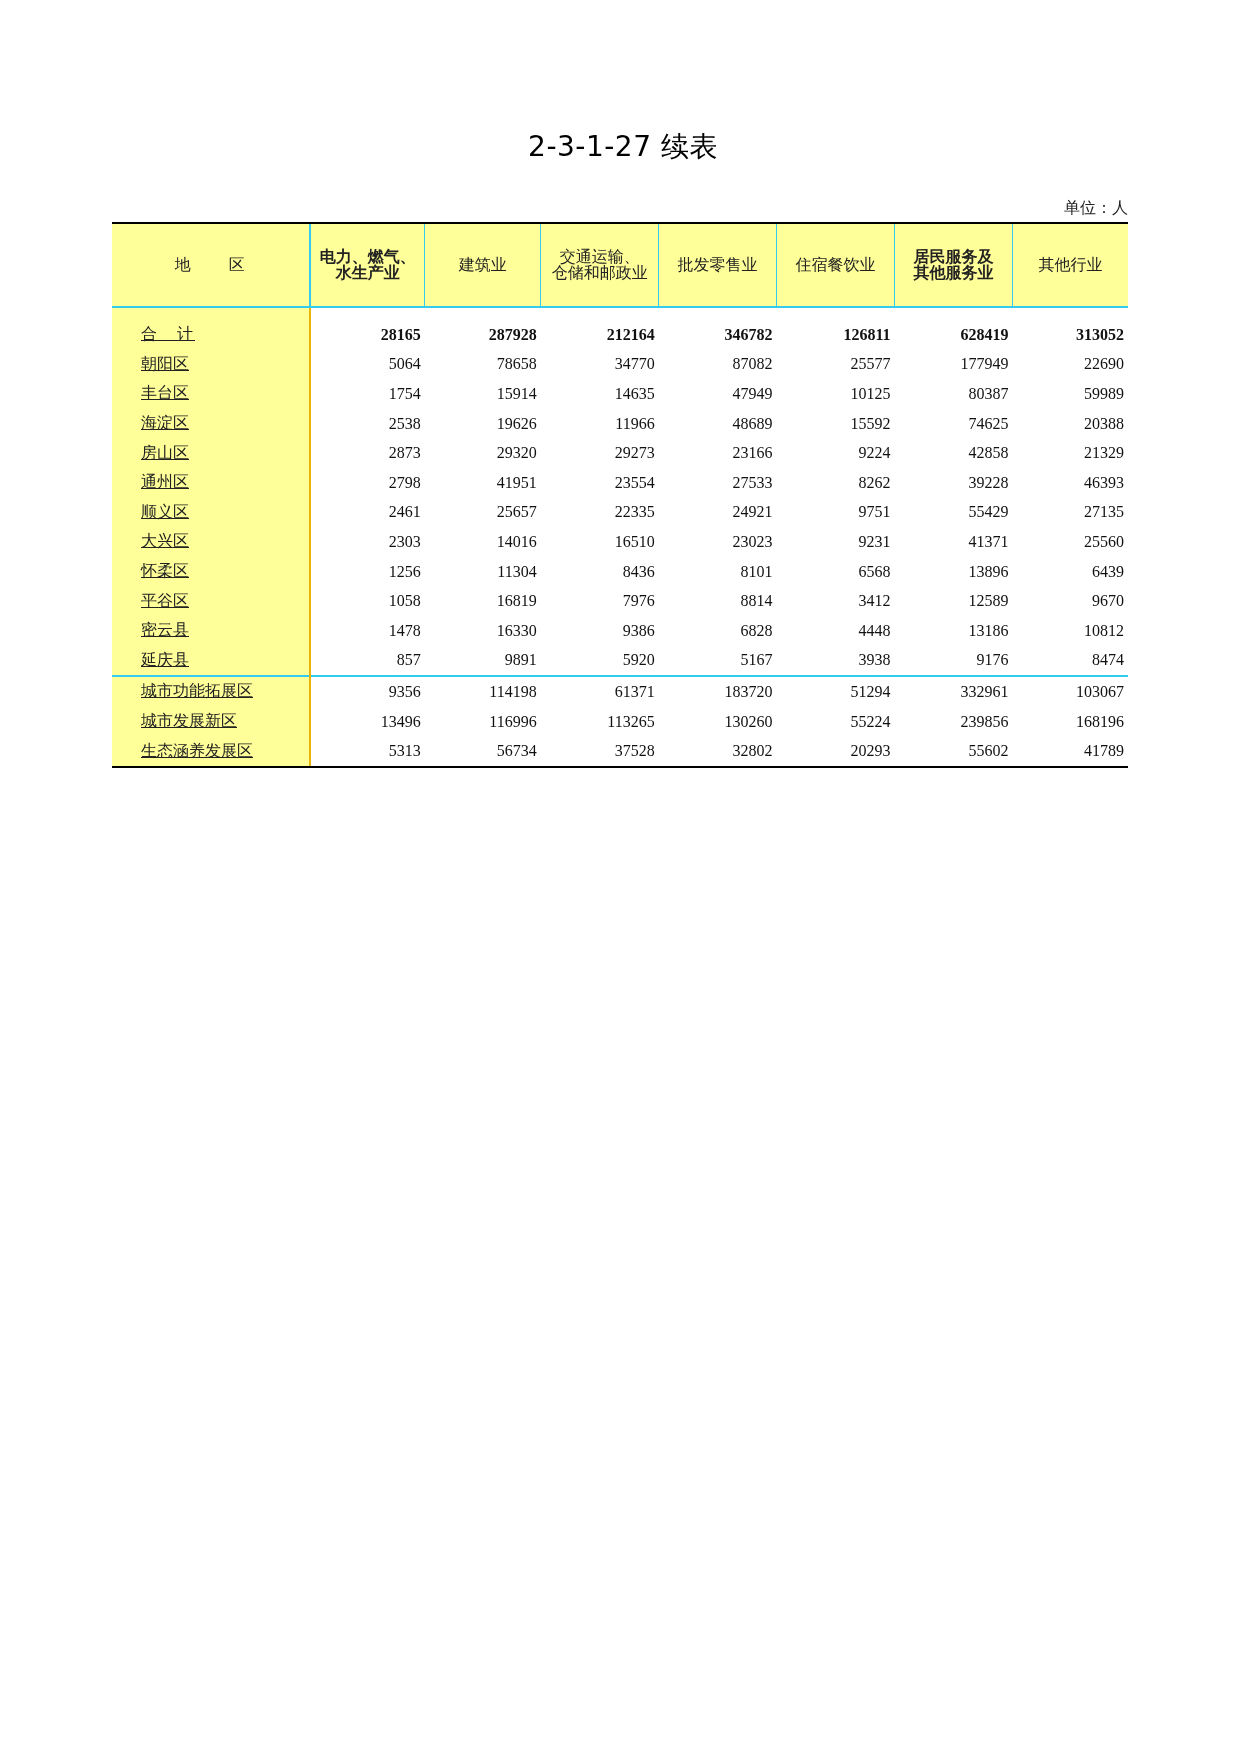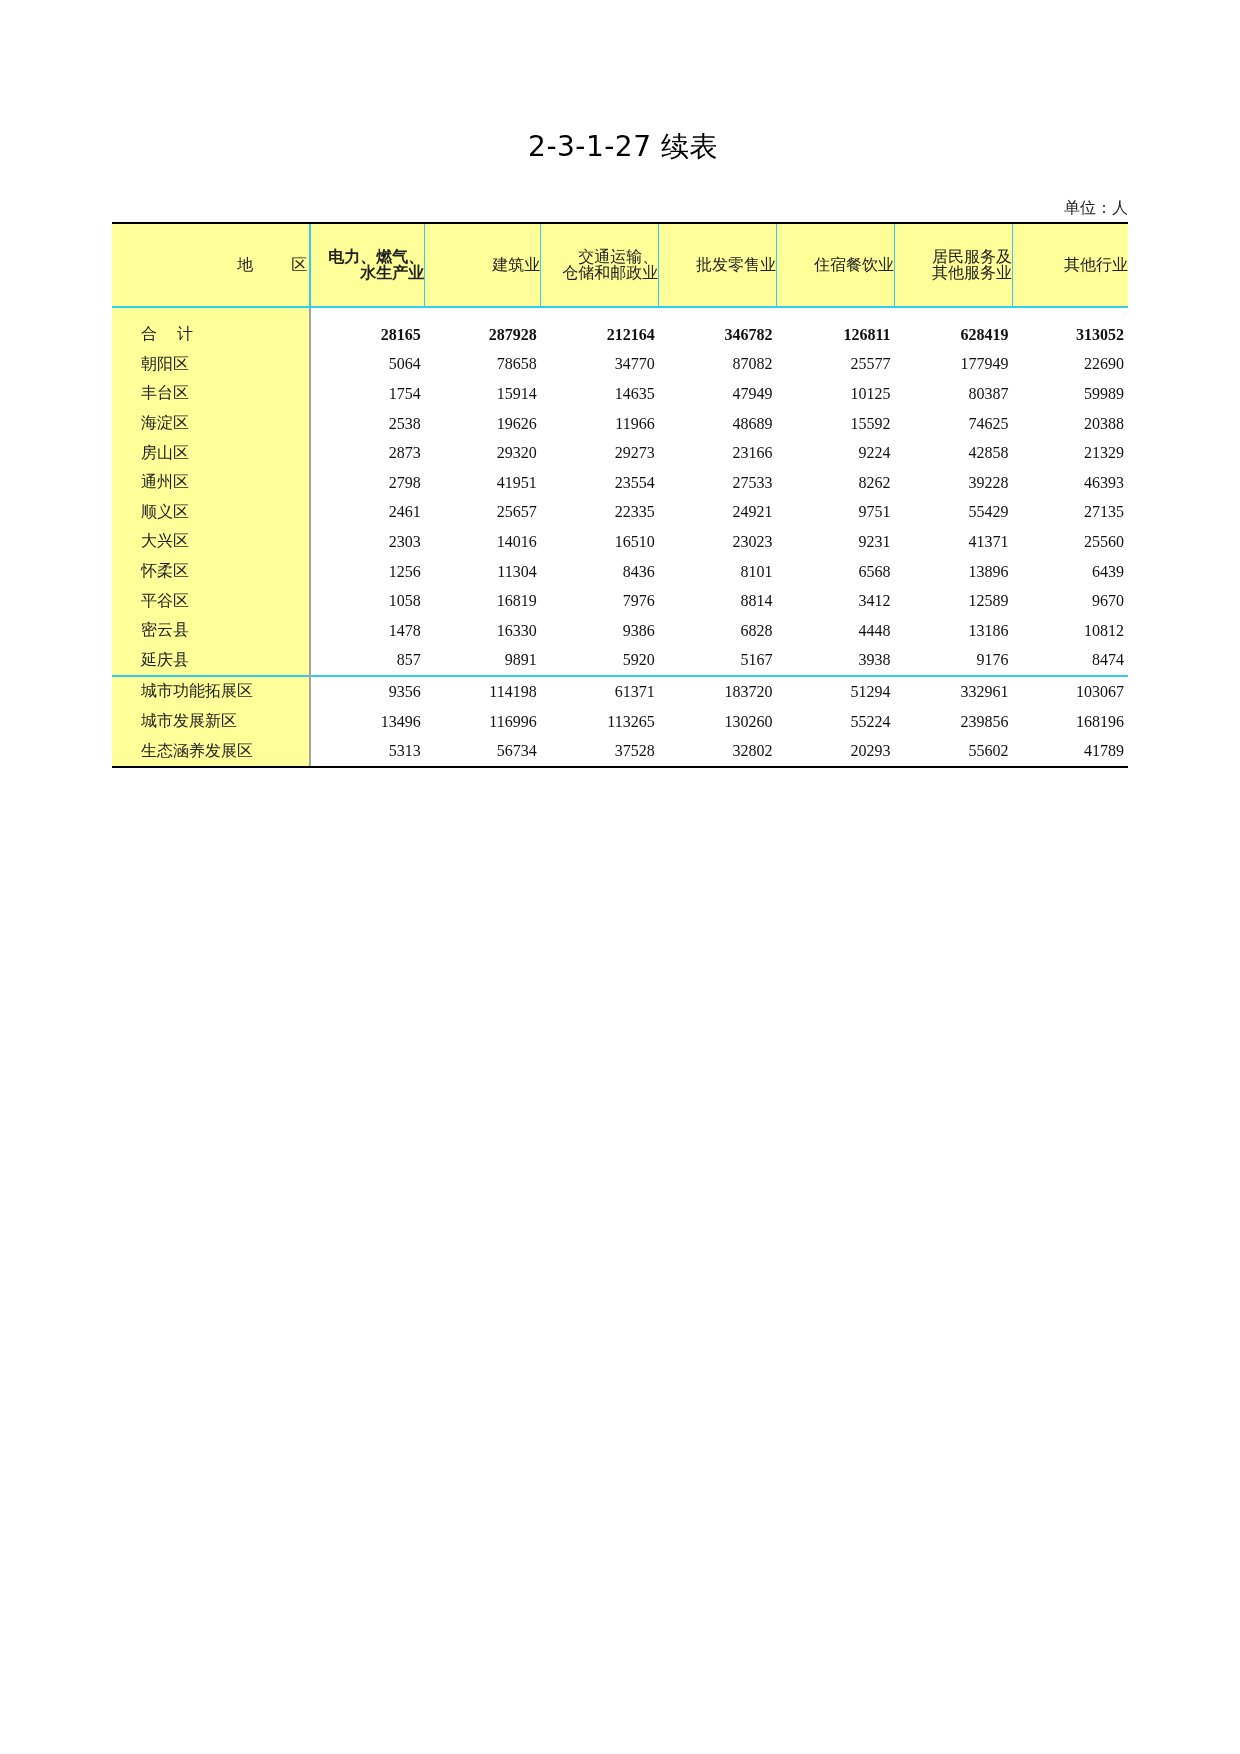--- a/index.html
+++ b/index.html
@@ -1,32 +1,32 @@
 <!DOCTYPE html>
 <html><head>
 <meta charset="utf-8">
 <style>
   html, body { margin:0; padding:0; background:#ffffff; }
   body { width:1240px; height:1754px; position:relative; font-family:"Liberation Serif", "DejaVu Serif", serif; color:#111; }
   .title { position:absolute; left:3px; width:1240px; top:128px; text-align:center; font-family:"DejaVu Sans", sans-serif; font-size:28px; color:#000; letter-spacing:0.5px; }
   .unit { position:absolute; right:112px; top:198px; font-size:16px; color:#222; }
   table { position:absolute; left:112px; top:222px; width:1016px; border-collapse:collapse; table-layout:fixed; }
   thead tr { height:84px; }
-  thead th { background:#ffff99; font-weight:normal; font-size:16px; line-height:16px; border-left:1px solid #33ccee; border-right:1px solid #33ccee; border-top:2px solid #000; border-bottom:2px solid #33ccee; text-align:right; vertical-align:middle; color:#222; padding:0 0; }
+  thead th { background:#ffff99; font-weight:normal; font-size:16px; line-height:16px; border-left:1px solid #33ccee; border-right:1px solid #33ccee; border-top:2px solid #000; border-bottom:2px solid #33ccee; text-align:center; vertical-align:middle; color:#222; padding:0 0; }
   thead th.region { border-left:none; width:194px; letter-spacing:2px; }
   thead th.region span.gap { display:inline-block; width:36px; }
   thead th.first-data { border-left:2px solid #33ccee; }
   thead th.last { border-right:none; }
   tbody td { font-size:16px; height:29.6px; padding:0 4px 0 0; text-align:right; white-space:nowrap; }
-  tbody td.name { background:#ffff99; text-align:left; padding-left:29px; border-right:2px solid #a3a3a3; color:#222; }
+  tbody td.name { background:#ffff99; text-align:left; padding-left:29px; border-right:2px solid #eab308; color:#222;text-decoration:underline; }
   tbody tr.total td { font-weight:bold; padding-top:12px; }
   tbody tr.total td.name { font-weight:normal; letter-spacing:2px; }
   tbody tr.group-first td { border-top:2px solid #33ccee; }
   tbody tr.last td { border-bottom:2px solid #000;margin-top:6px; }
-  .c1 { width:111px;font-weight:bold; } .c2 { width:113px; } .c3 { width:115px; } .c4 { width:115px; } .c5 { width:115px; } .c6 { width:115px; } .c7 { width:113px; }
+  .c1 { width:111px;font-weight:bold; } .c2 { width:113px; } .c3 { width:115px; } .c4 { width:115px; } .c5 { width:115px; } .c6 { width:115px;font-weight:bold; } .c7 { width:113px; }
 </style>
 </head>
 <body>
 
 <div class="title">2-3-1-27  续表</div>
 <div class="unit">单位：人</div>
 
 <table>
   <thead>
     <tr>

